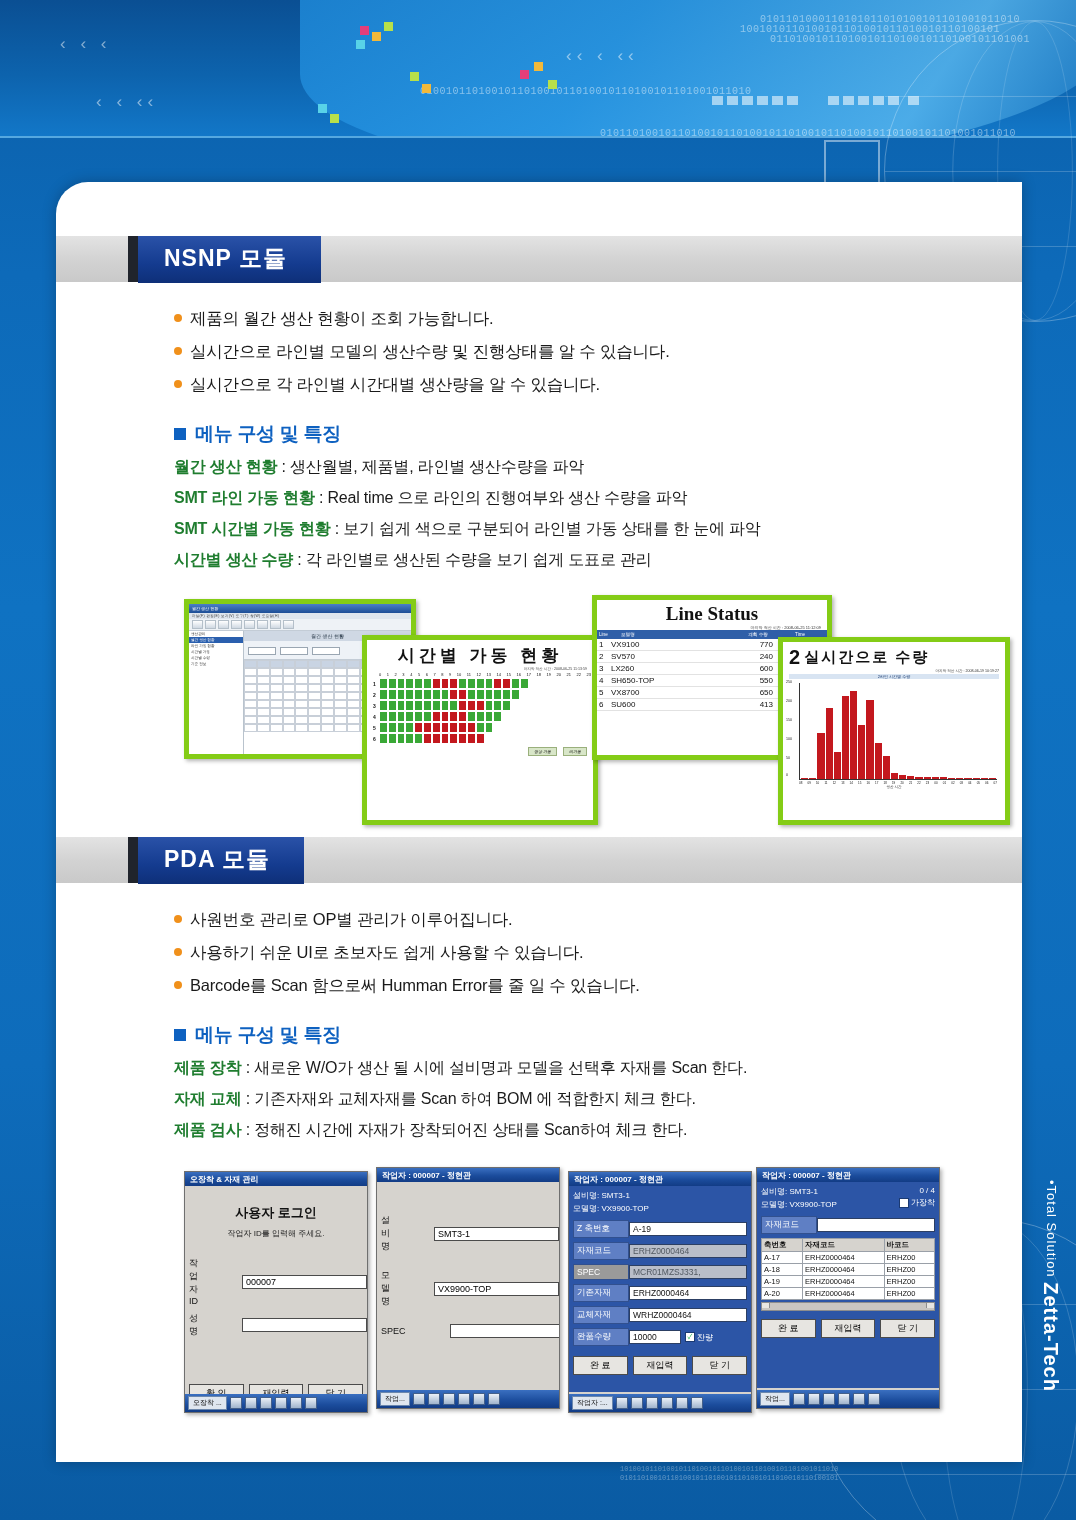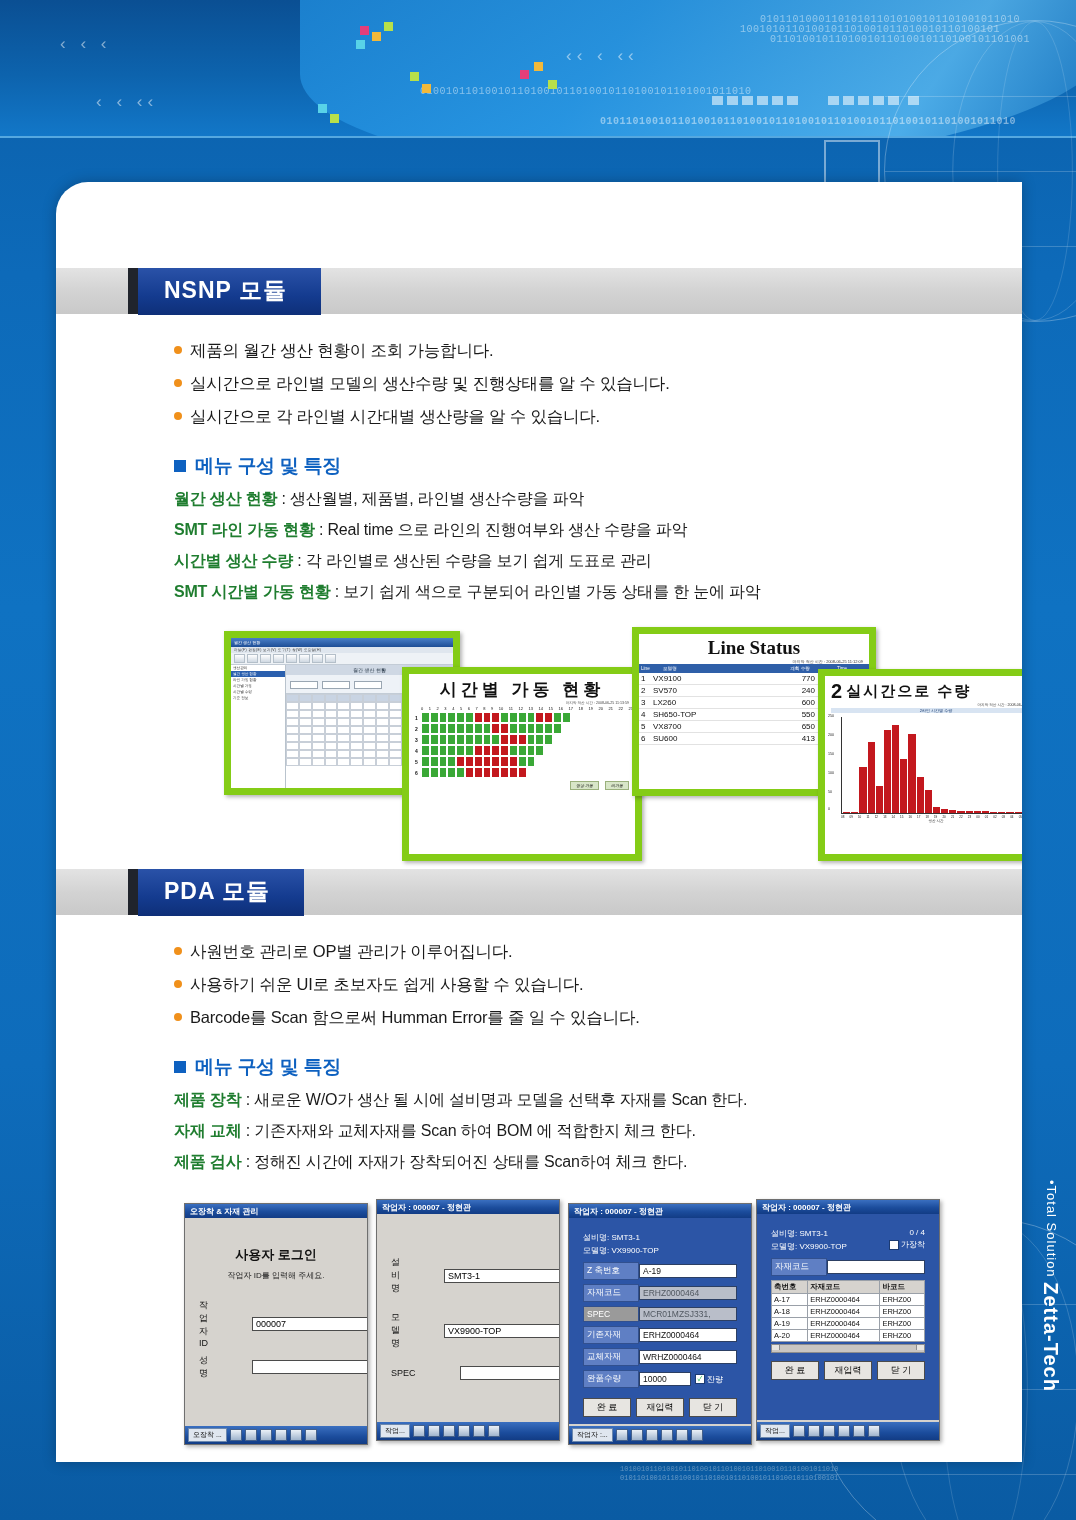--- a/index.html
+++ b/index.html
@@ -151,24 +151,23 @@
     letter-spacing: -.2px;
   }
   .featlist .k { color: #1f7d2f; font-weight: bold; }
 
   
   .shots { position: relative; height: 220px; margin: 14px 0 0 0; }
 
   .shot {
     position: absolute;
     background: #fff;
-    border: 7px solid #84cc16;
+    border: 5px solid #84cc16;
     box-shadow: 2px 2px 4px rgba(0,0,0,.3);
     overflow: hidden;
-    margin-left: 40px;
   }
 
   
   .shot1 { left: 128px; top: 4px; width: 222px; height: 150px; background:#e9eef3; }
   .shot1 .tb { height: 9px; background: linear-gradient(180deg,#4a7fc8,#1d4e96); color:#fff; font-size:4px; padding-left:3px; line-height:9px; }
   .shot1 .mb { height: 6px; background:#dfe6ee; font-size:3.4px; color:#333; padding-left:3px; line-height:6px; letter-spacing:.4px;}
   .shot1 .tr { height: 9px; background:#eef2f6; border-bottom:1px solid #c3ccd6; display:flex; gap:2px; padding:1px 3px; }
   .shot1 .tr i { width:9px; height:7px; background:linear-gradient(180deg,#fff,#cfd8e2); border:1px solid #b4bfc9; display:block;}
   .shot1 .body { display:flex; height:calc(100% - 24px); }
   .shot1 .tree { width:54px; background:#fff; border-right:1px solid #b9c3cd; }
@@ -236,21 +235,21 @@
     box-shadow: 2px 2px 4px rgba(0,0,0,.3);
     font-size: 8px;
     overflow: hidden;
   }
   .pda .tbar {
     height: 14px;
     background: linear-gradient(180deg,#3a6fc0 0%, #1b4c9c 55%, #123c85 100%);
     color:#fff; font-size:8px; font-weight:bold;
     display:flex; align-items:center; padding-left:5px;
   }
-  .pda .screen { height: 206px; position: relative; padding: 14px; box-sizing: border-box; }
+  .pda .screen { height: 206px; position: relative; padding: 4px; box-sizing: border-box; }
   .pda .taskbar {
     position:absolute; left:0; right:0; bottom:0; height:18px;
     background: linear-gradient(180deg,#3a6fc0 0%, #1b4c9c 60%, #123c85 100%);
     display:flex; align-items:center; gap:3px; padding:0 3px; box-sizing:border-box;
   }
   .pda .taskbar .st { background:#dfe6ef; color:#111; font-size:7px; padding:1px 4px; border:1px solid #6b87ad; }
   .pda .taskbar .ic { width:10px; height:10px; background:linear-gradient(180deg,#eaf0f7,#9fb4cd); border:1px solid #44608a; display:block;}
 
   .pda .fld { display:flex; align-items:center; margin-bottom:6px;gap:44px; }
   .pda .fld label { font-size:9px; color:#111; width:58px; }
@@ -306,21 +305,21 @@
 </head>
 <body>
 
 <div class="page-bg">
   <div class="bg-top-band">
     <div class="swoosh"></div>
     <div class="binary" style="left:760px; top:14px;">0101101000110101011010100101101001011010</div>
     <div class="binary" style="left:740px; top:24px;">1001010110100101101001011010010110100101</div>
     <div class="binary" style="left:770px; top:34px;">0110100101101001011010010110100101101001</div>
     <div class="binary" style="left:420px; top:86px;">010010110100101101001011010010110100101101001011010</div>
-    <div class="binary" style="left:600px; top:116px;font-weight:bold;">0101101001011010010110100101101001011010010110100101101001011010</div>
+    <div class="binary" style="left:600px; top:128px;">0101101001011010010110100101101001011010010110100101101001011010</div>
     <div class="chev" style="left:60px; top:34px;">‹ ‹ ‹</div>
     <div class="chev" style="left:96px; top:92px;">‹ ‹ ‹‹</div>
     <div class="chev" style="left:566px; top:46px;">‹‹ ‹ ‹‹</div>
     <div class="dot-row" style="left:712px; top:96px;">
         <i></i>
         <i></i>
         <i></i>
         <i></i>
         <i></i>
         <i></i>
@@ -369,40 +368,40 @@
     0101101001011010010110100101101001011010010110100101
   </div>
 
   <div class="side-text">
     <span>•Total Solution </span><b>Zetta-Tech</b>
   </div>
 </div>
 
 <div class="card">
 
-  <div class="section-header" style="margin-top:86px;">
+  <div class="section-header" style="margin-top:54px;">
     <div class="bar"></div>
     <div class="tabbox">NSNP 모듈</div>
   </div>
 
   <ul class="bullets">
     <li>제품의 월간 생산 현황이 조회 가능합니다.</li>
     <li>실시간으로 라인별 모델의 생산수량 및 진행상태를 알 수 있습니다.</li>
     <li>실시간으로 각 라인별 시간대별 생산량을 알 수 있습니다.</li>
   </ul>
 
   <div class="subhead">
     <span class="sq"></span><span>메뉴 구성 및 특징</span>
   </div>
 
   <ul class="featlist">
     <li><span class="k">월간 생산 현황</span> <span>: 생산월별, 제품별, 라인별 생산수량을 파악</span></li>
     <li><span class="k">SMT 라인 가동 현황</span> <span>: Real time 으로 라인의 진행여부와 생산 수량을 파악</span></li>
+    <li><span class="k">SMT 시간별 가동 현황</span> <span>: 보기 쉽게 색으로 구분되어 라인별 가동 상태를 한 눈에 파악</span></li>
     <li><span class="k">시간별 생산 수량</span> <span>: 각 라인별로 생산된 수량을 보기 쉽게 도표로 관리</span></li>
-    <li><span class="k">SMT 시간별 가동 현황</span> <span>: 보기 쉽게 색으로 구분되어 라인별 가동 상태를 한 눈에 파악</span></li>
   </ul>
 
   <div class="shots">
 
     <div class="shot shot1">
       <div class="tb">월간 생산 현황</div>
       <div class="mb">파일(F)  편집(E)  보기(V)  도구(T)  창(W)  도움말(H)</div>
       <div class="tr">
           <i></i>
           <i></i>

